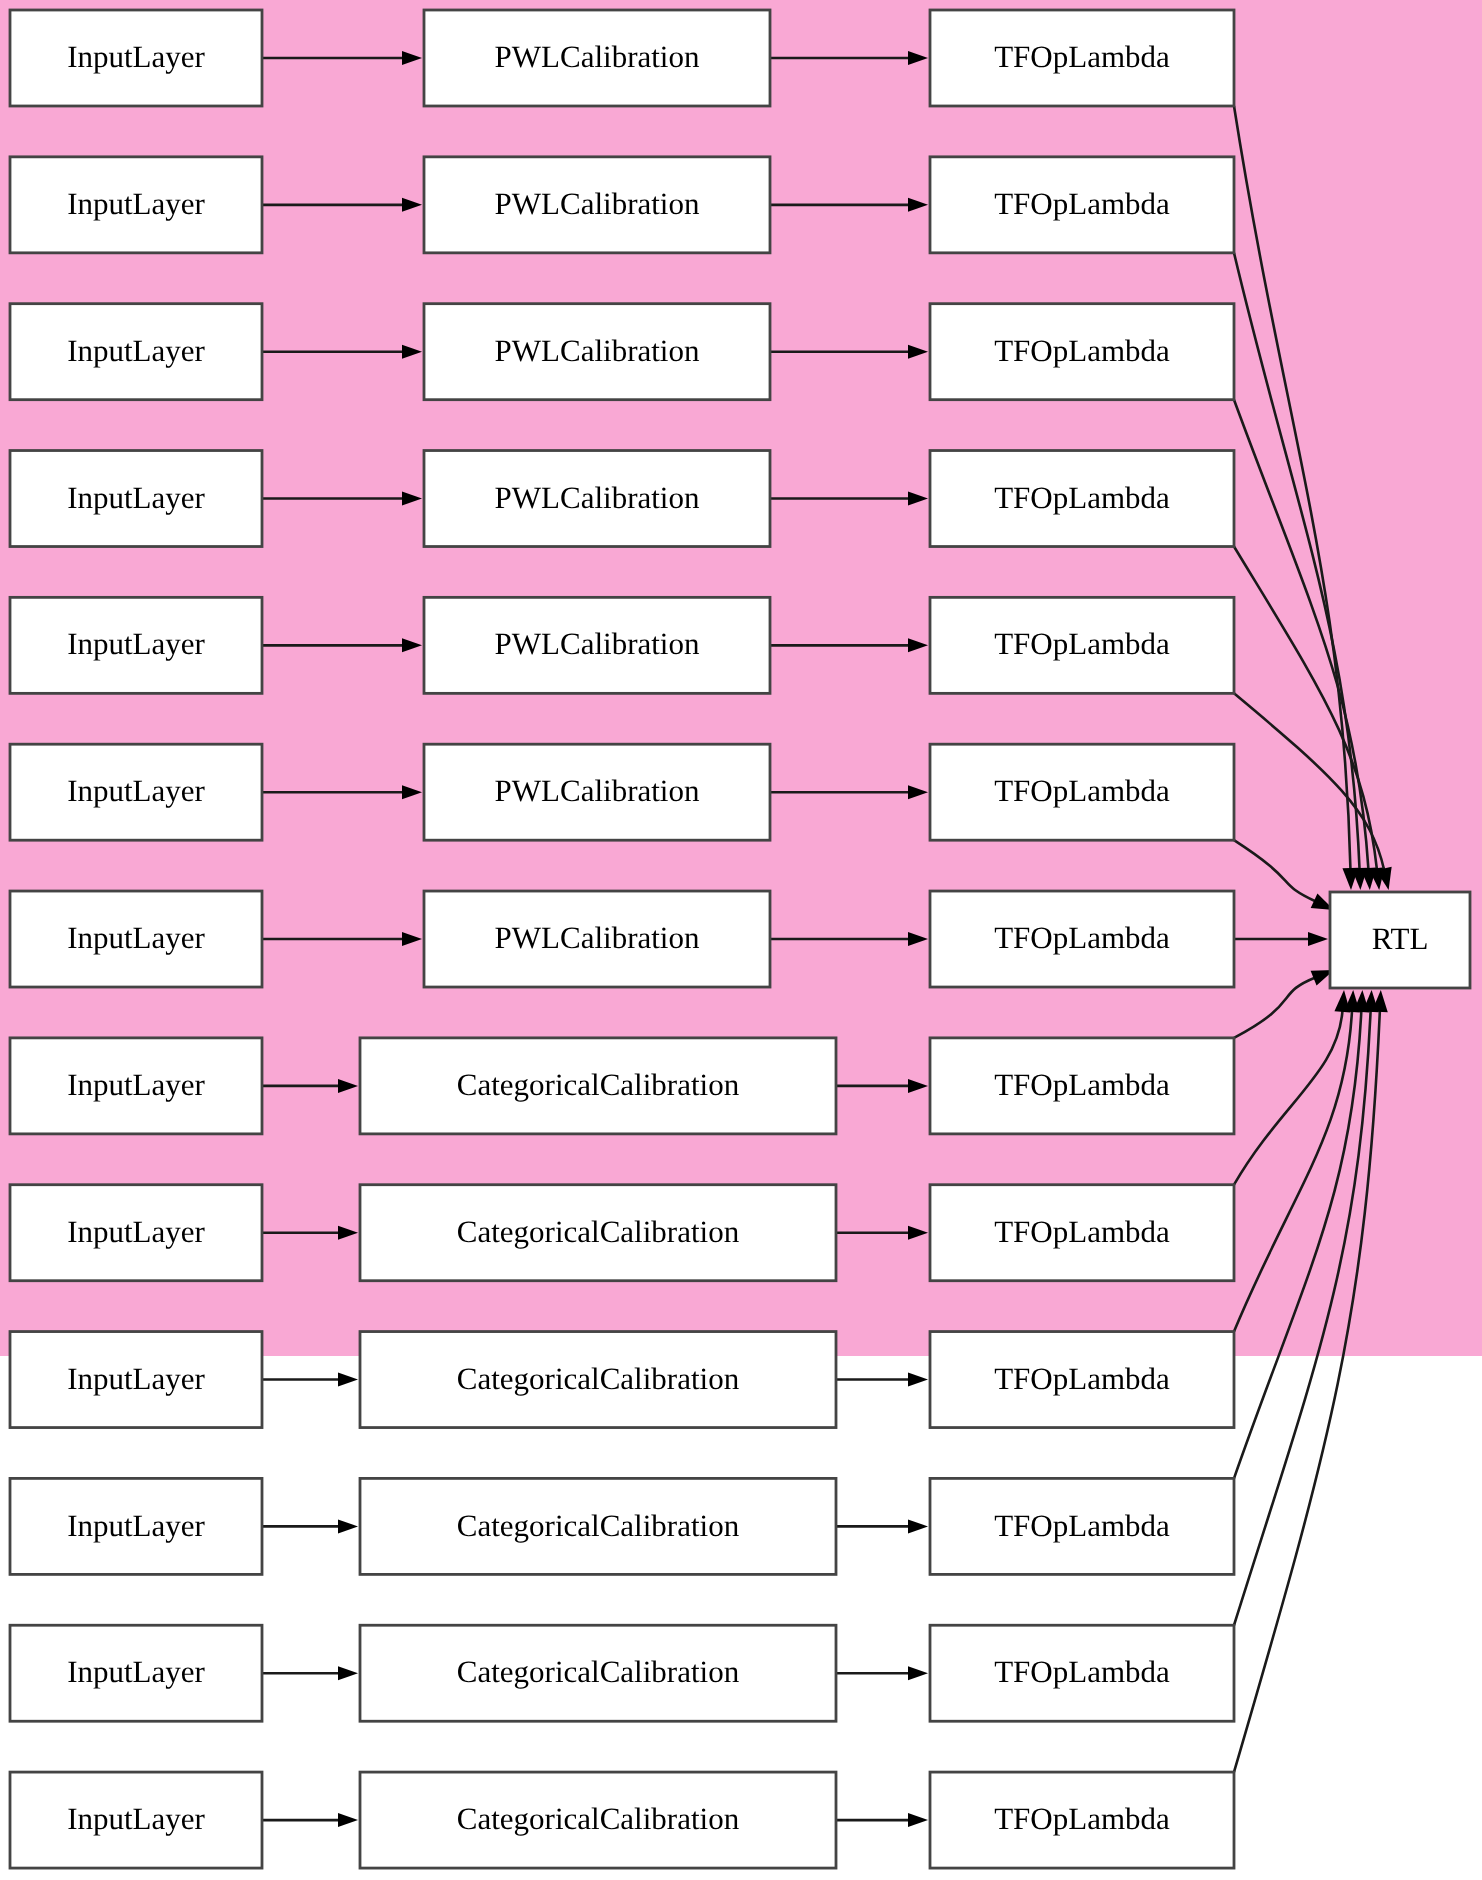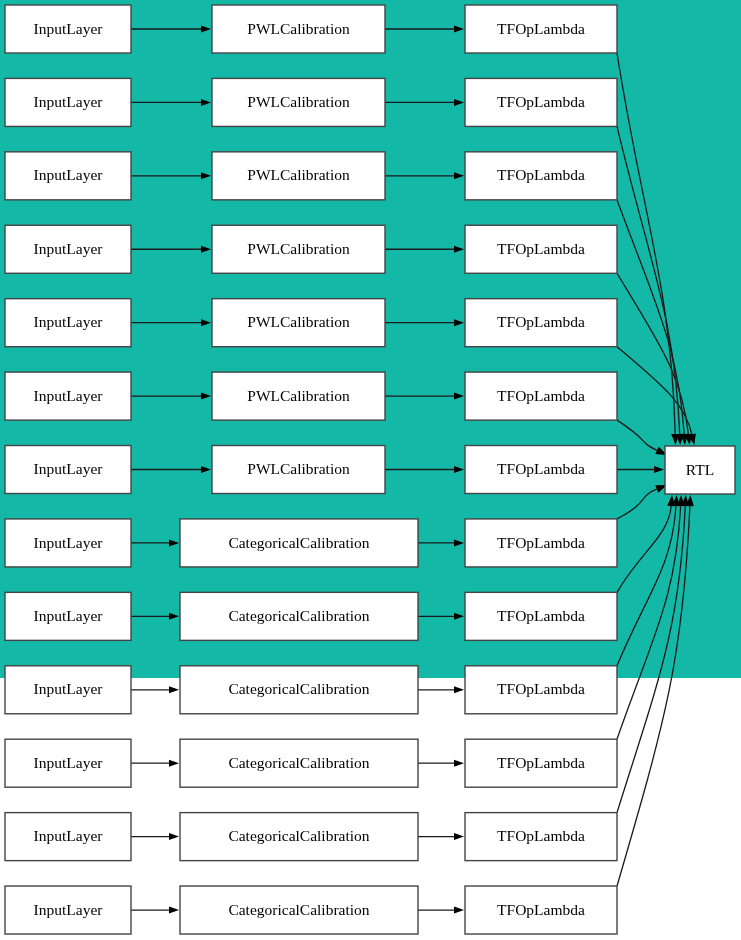--- a/index.html
+++ b/index.html
@@ -10,21 +10,21 @@
   body {
     width: 741px;
     height: 940px;
     font-family: "Liberation Serif", "DejaVu Serif", serif;
     overflow: hidden;
   }
   #graph-root {
     position: relative;
     width: 741px;
     height: 678px;
-    background: #14b8a6;
+    background: #f9a8d4;
   }
   svg#graph-svg {
     position: absolute;
     left: 0;
     top: 0;
     width: 741px;
     height: 940px;
     display: block;
   }
   .node-box {

